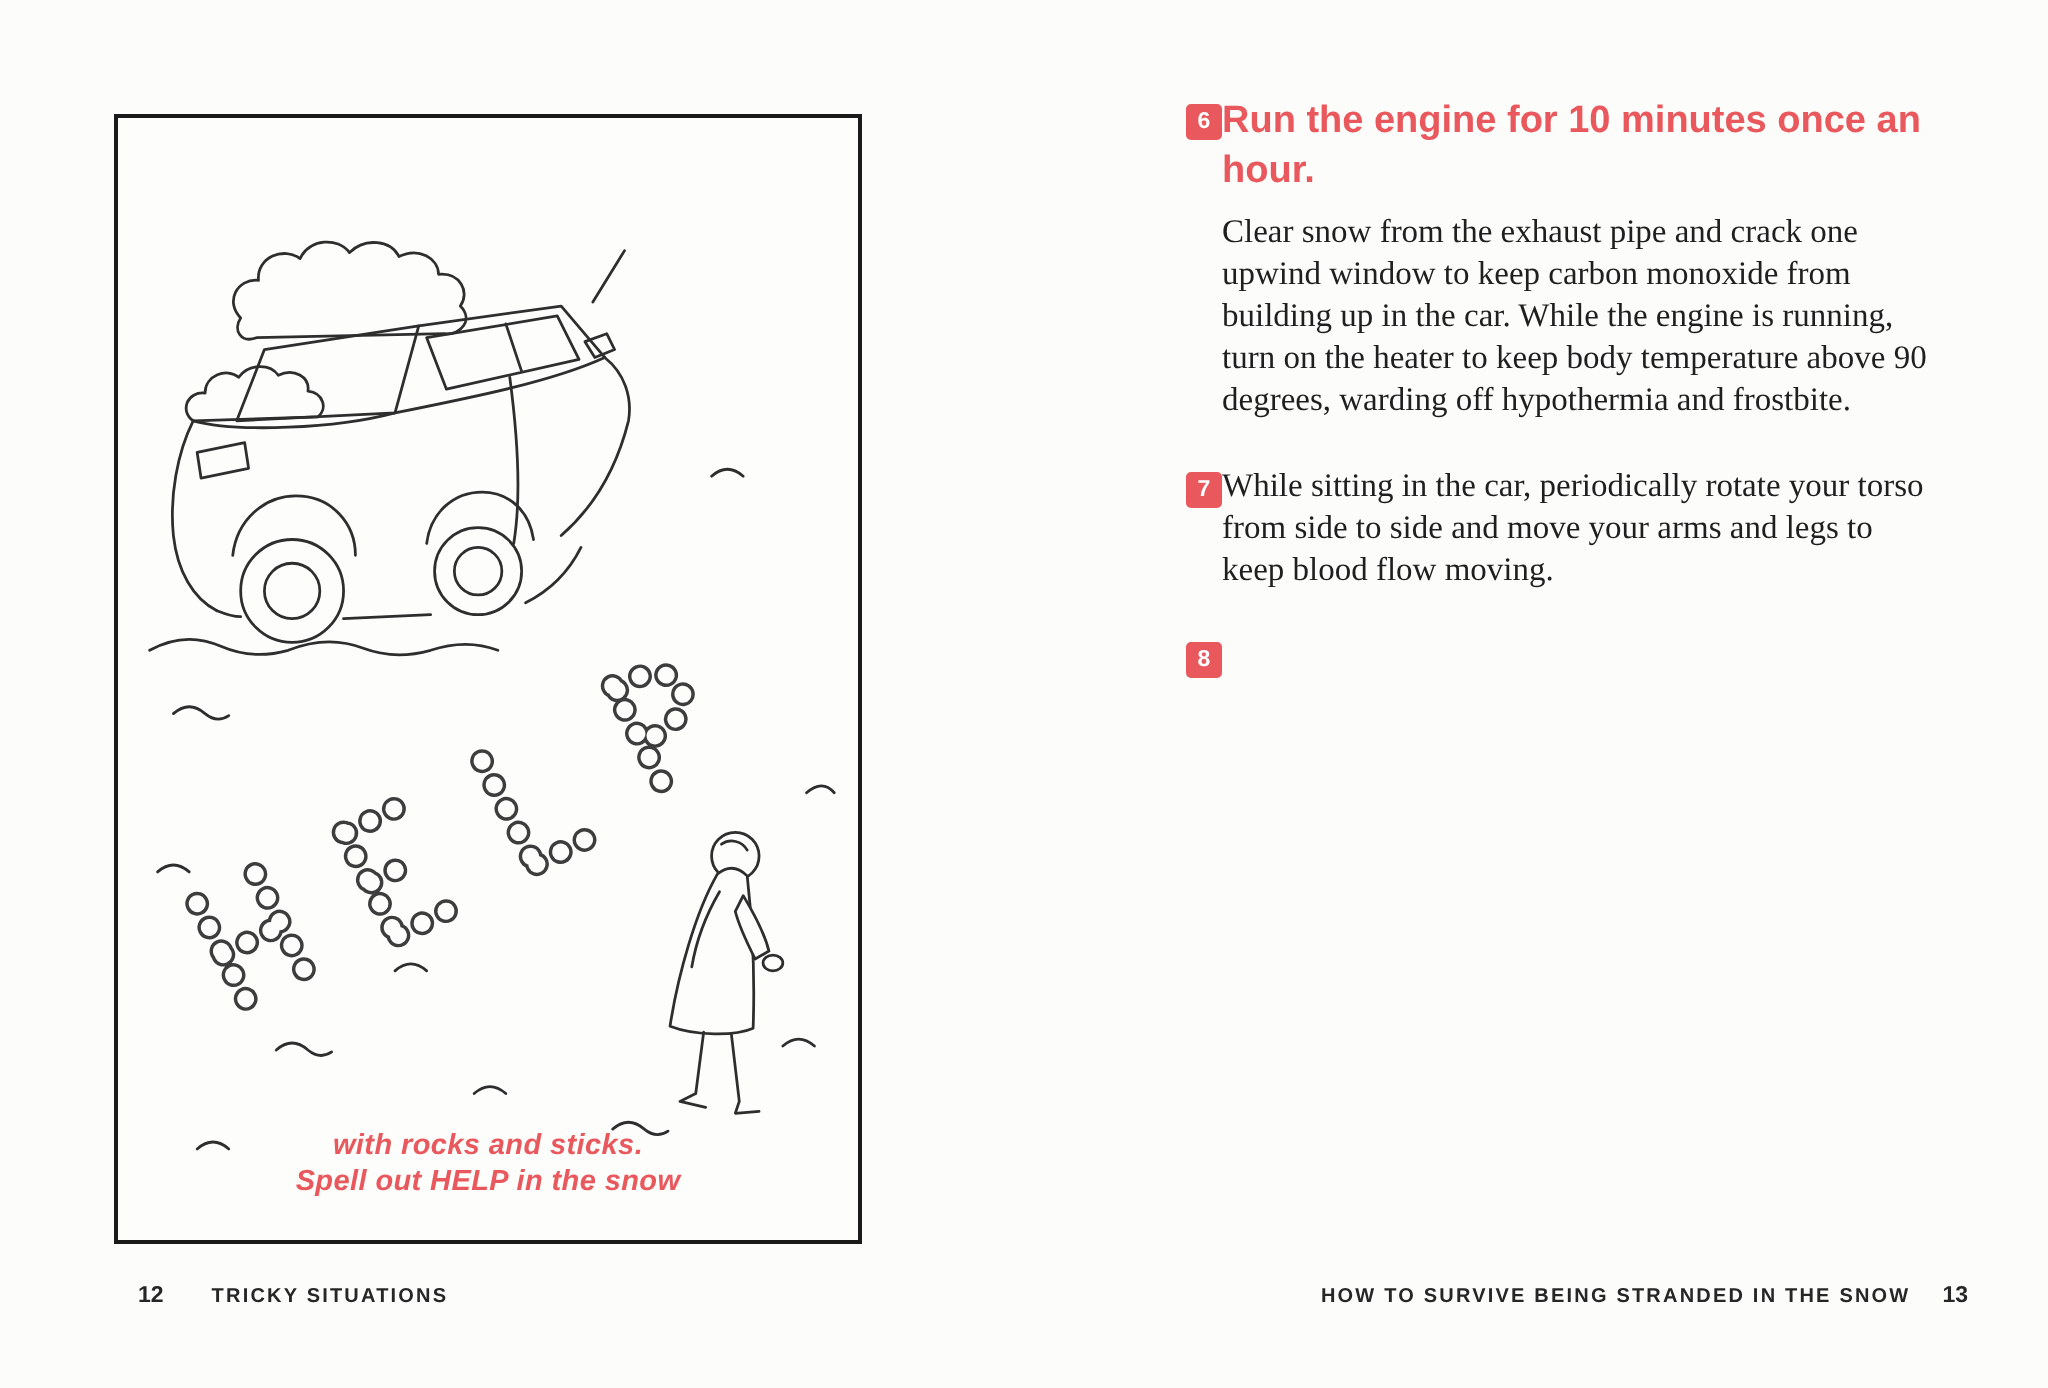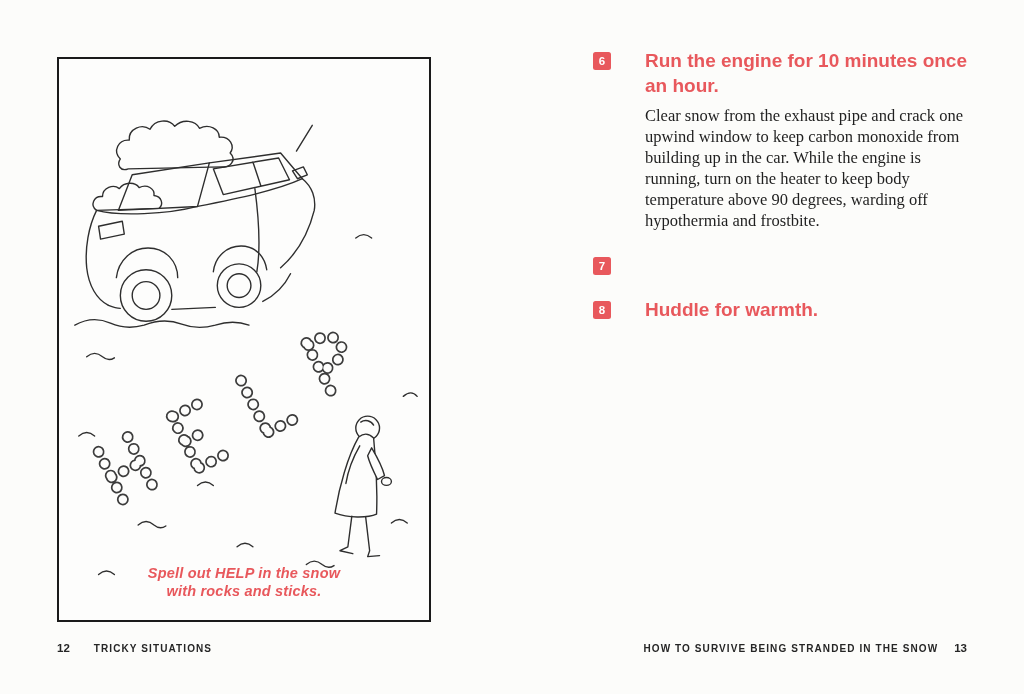--- a/index.html
+++ b/index.html
@@ -24,37 +24,38 @@
     font-weight:bold; font-style:italic;
     font-size:14.5px; line-height:18px; letter-spacing:.2px;
   }
   .caption span { display:block; }
 
   
   .footer {
     position:absolute; top:642px;
     font-size:10px; font-weight:bold; letter-spacing:1.1px; color:#262626;
     white-space:nowrap;
+    margin-left:12px;
   }
   .footer-left  { left:57px; }
-  .footer-right { right:57px; }
+  .footer-right { right:40px; }
   .pagenum { font-size:11.5px; letter-spacing:0; }
   .footer-left  .pagenum { margin-right:24px; }
   .footer-right .pagenum { margin-left:16px; }
 
   
   .right-col { position:absolute; left:593px; top:48px; width:378px; }
   .step { display:flex; margin-bottom:22px; }
   .badge {
     flex:0 0 auto; width:18px; height:18px; margin-top:4px;
     background: var(--accent-color, #e8585c); color:#fff;
     font-size:11.5px; font-weight:bold; border-radius:2.5px;
     display:flex; align-items:center; justify-content:center;
   }
-  .step-text { margin-left:34px; flex:1; }
+  .step-text { margin-left:0; flex:1; }
   .step-title {
     color: var(--accent-color, #e8585c);
     font-size:19px; line-height:25px; font-weight:bold;
     margin-bottom:7px;
   }
   .step-body {
     font-family:"Liberation Serif", serif;
     font-size:16.5px; line-height:21px; color: var(--ink-color, #1f1f1f);
   }
 
@@ -153,49 +154,49 @@
       <path d="M250 510 q8 -7 16 0 q6 5 12 1"></path>
       <path d="M336 468 q8 -7 16 0"></path>
       <path d="M40 520 q8 -7 16 0"></path>
       <path d="M140 430 q8 -7 16 0"></path>
       <path d="M348 340 q8 -7 14 0"></path>
       <path d="M20 380 q8 -7 16 0"></path>
     </g>
   </svg>
 
   <div class="caption">
+    <span>with rocks and sticks.</span>
     <span>Spell out HELP in the snow</span>
-    <span>with rocks and sticks.</span>
   </div>
 </div>
 
 <div class="footer footer-left">
   <span class="pagenum">12</span><span>TRICKY SITUATIONS</span>
 </div>
 
 <div class="right-col">
 
   <div class="step">
     <div class="badge">6</div>
     <div class="step-text">
       <div class="step-title">Run the engine for 10 minutes once an hour.</div>
       <div class="step-body">Clear snow from the exhaust pipe and crack one upwind window to keep carbon monoxide from building up in the car. While the engine is running, turn on the heater to keep body temperature above 90 degrees, warding off hypothermia and frostbite.</div>
     </div>
   </div>
 
   <div class="step">
     <div class="badge">7</div>
     <div class="step-text">
+      <div class="step-body">While sitting in the car, periodically rotate your torso from side to side and move your arms and legs to keep blood flow moving.</div>
     </div>
   </div>
 
   <div class="step">
     <div class="badge">8</div>
     <div class="step-text">
-      <div class="step-title">Huddle for warmth.</div>
     </div>
   </div>
 
 </div>
 
 <div class="footer footer-right">
   <span>HOW TO SURVIVE BEING STRANDED IN THE SNOW</span><span class="pagenum">13</span>
 </div>
 
 </body></html>

